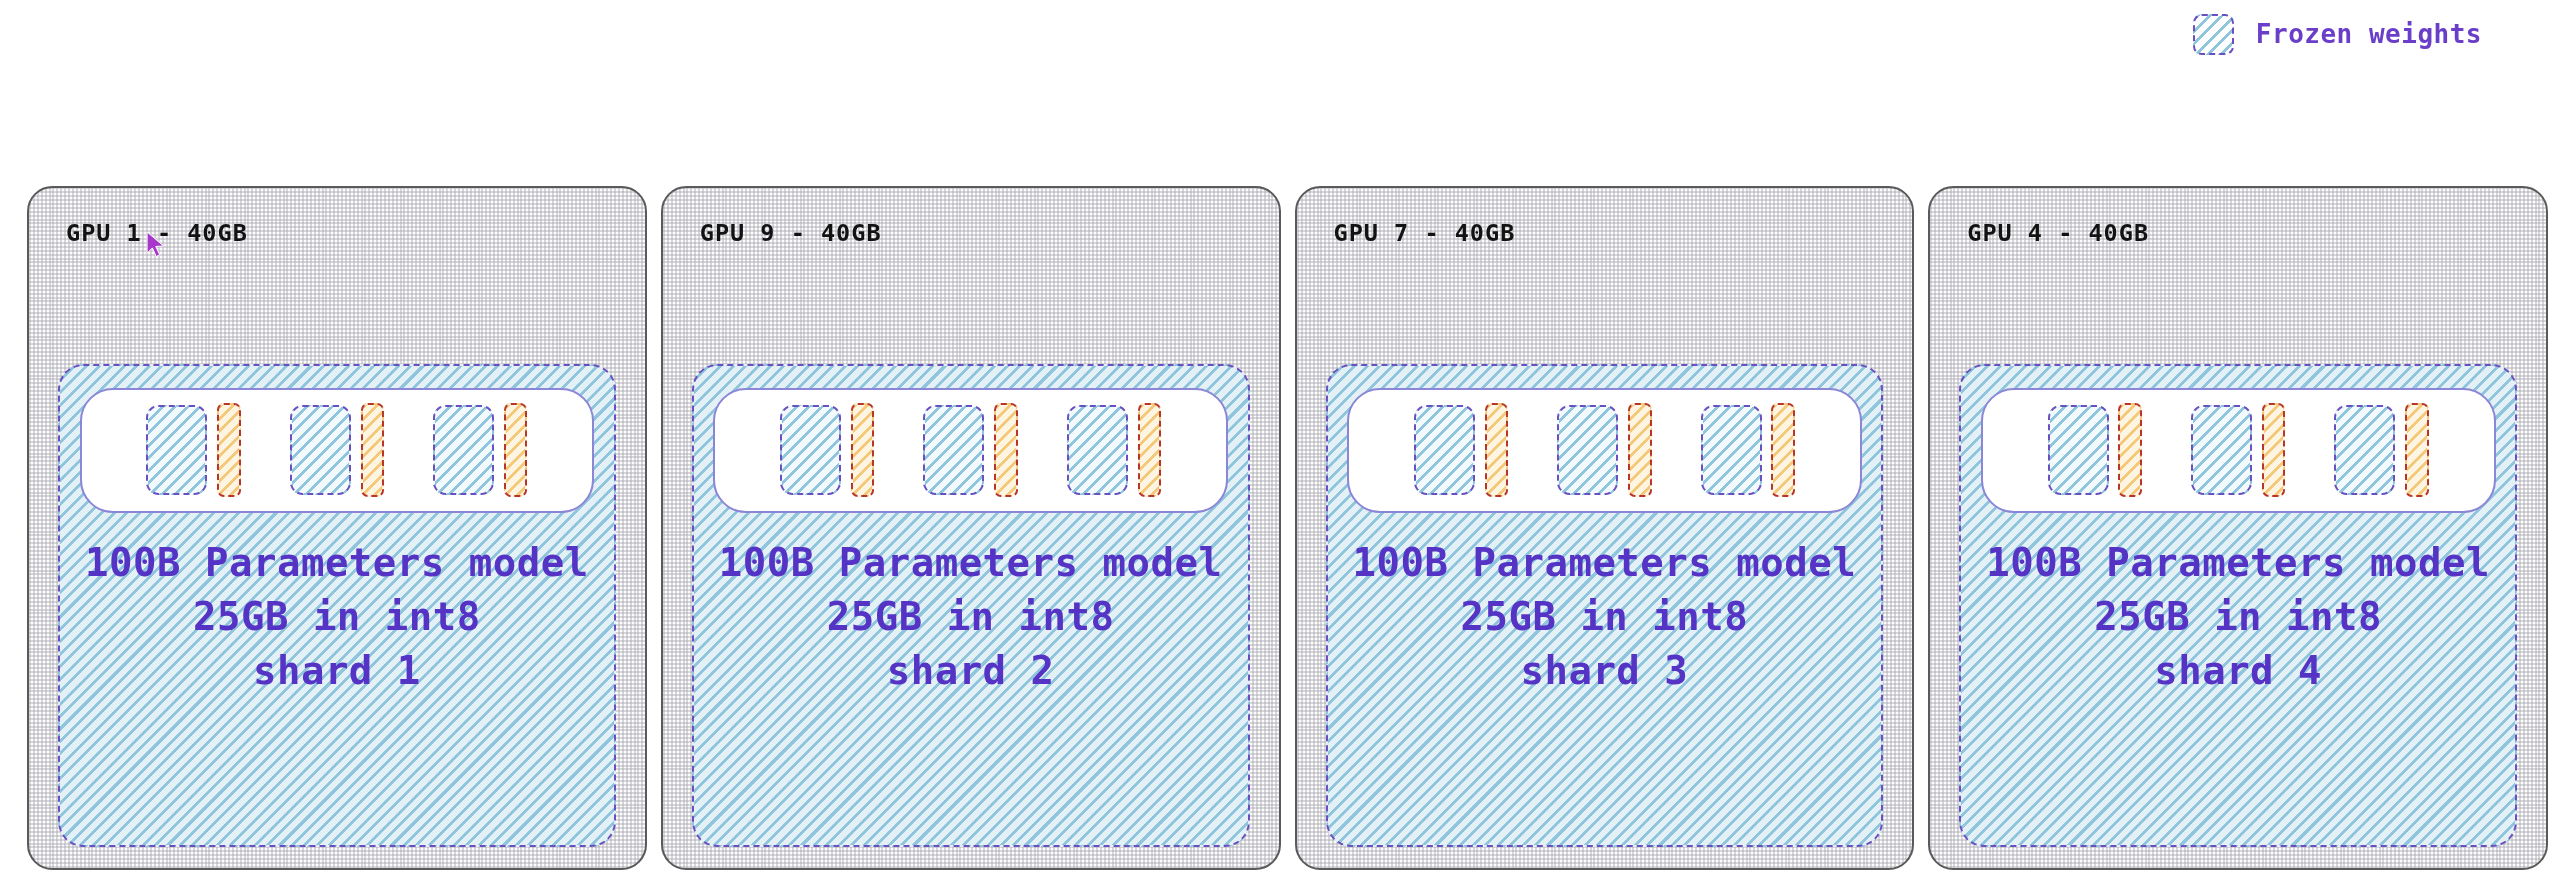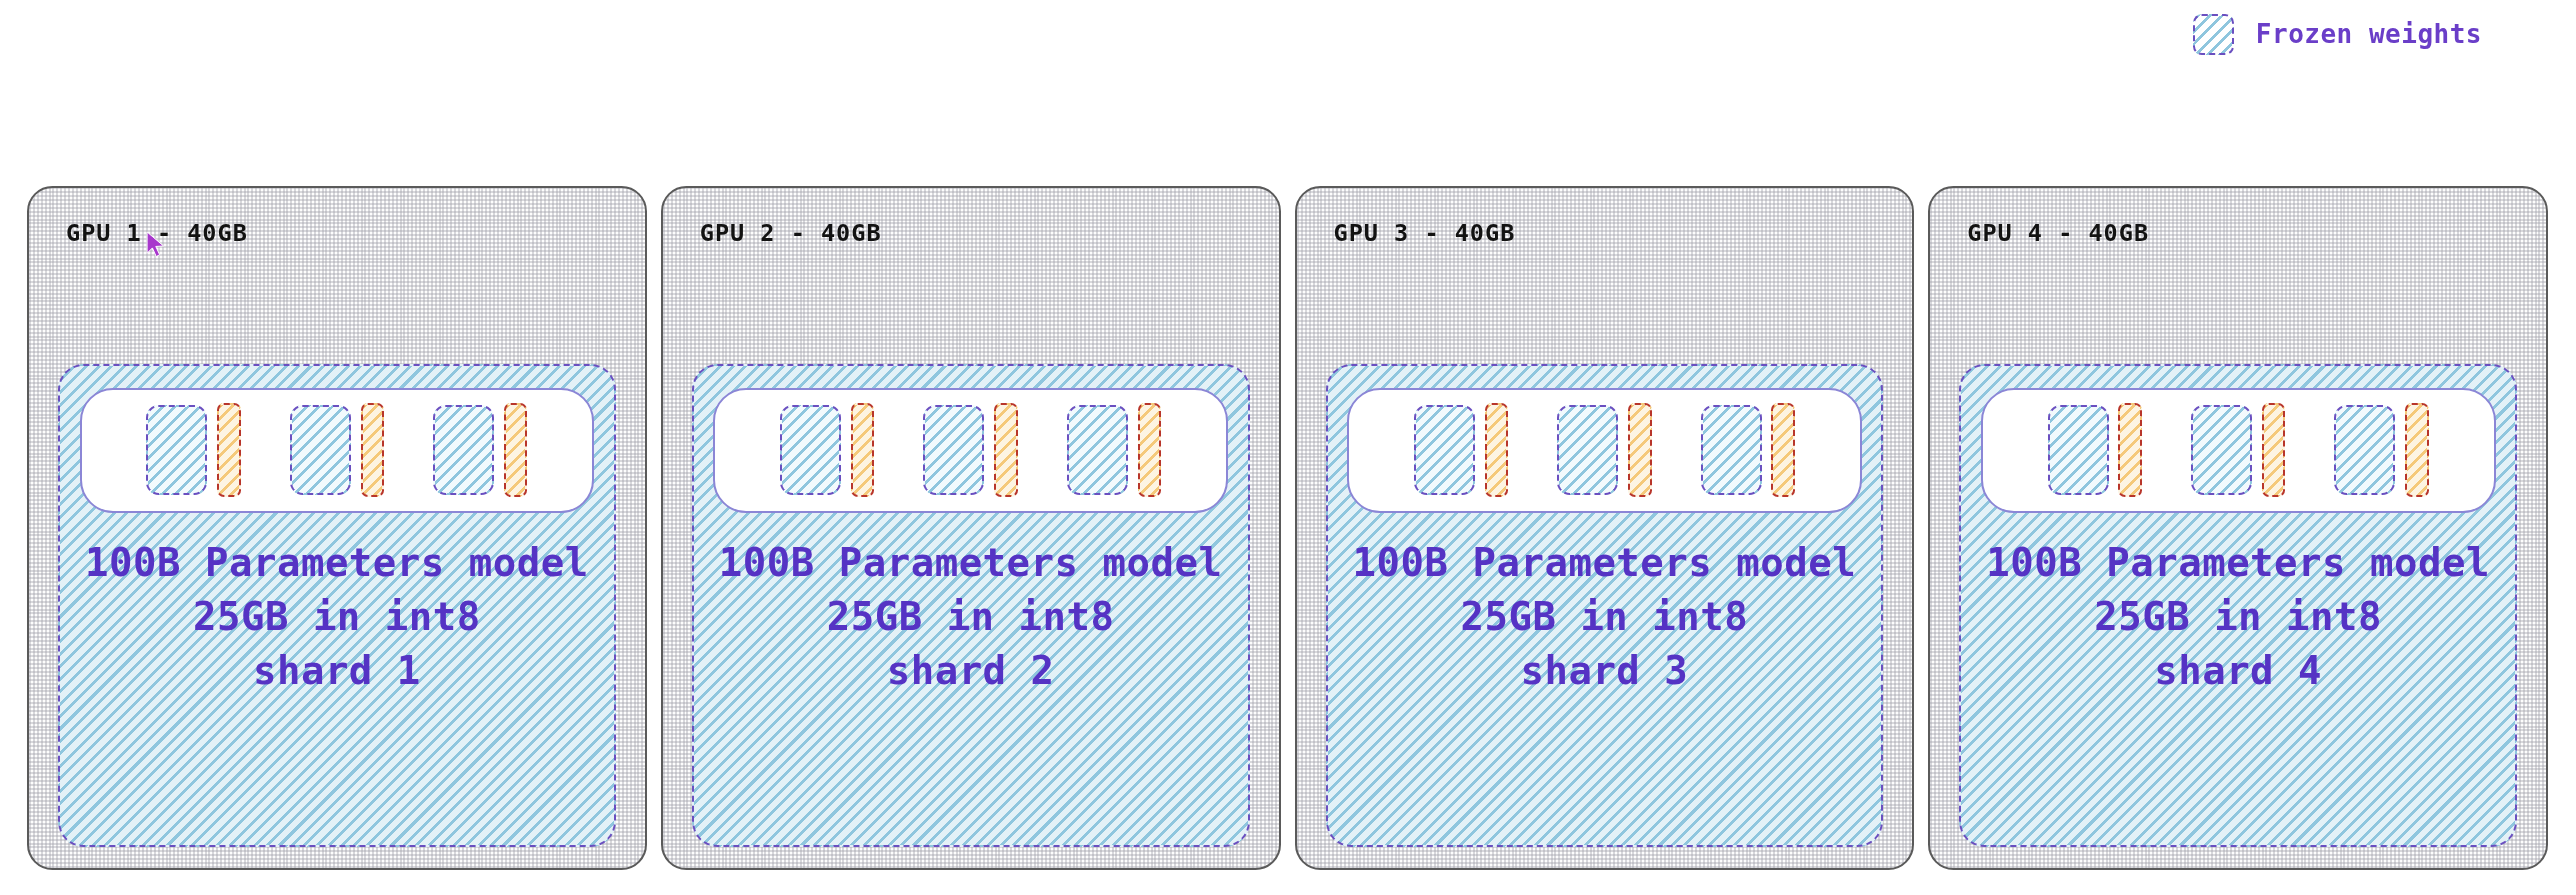--- a/index.html
+++ b/index.html
@@ -218,21 +218,21 @@
           <span class="trainable-block"></span>
         </div>
       </div>
       <div class="model-caption">100B Parameters model
 25GB in int8
 shard 1</div>
     </div>
   </div>
 
   <div class="gpu-panel">
-    <div class="gpu-title">GPU 2 - 40GB</div>
+    <div class="gpu-title">GPU 9 - 40GB</div>
     <div class="model-box">
       <div class="layers-container">
         <div class="layer-pair">
           <span class="frozen-block"></span>
           <span class="trainable-block"></span>
         </div>
         <div class="layer-pair">
           <span class="frozen-block"></span>
           <span class="trainable-block"></span>
         </div>
@@ -241,21 +241,21 @@
           <span class="trainable-block"></span>
         </div>
       </div>
       <div class="model-caption">100B Parameters model
 25GB in int8
 shard 2</div>
     </div>
   </div>
 
   <div class="gpu-panel">
-    <div class="gpu-title">GPU 3 - 40GB</div>
+    <div class="gpu-title">GPU 7 - 40GB</div>
     <div class="model-box">
       <div class="layers-container">
         <div class="layer-pair">
           <span class="frozen-block"></span>
           <span class="trainable-block"></span>
         </div>
         <div class="layer-pair">
           <span class="frozen-block"></span>
           <span class="trainable-block"></span>
         </div>

